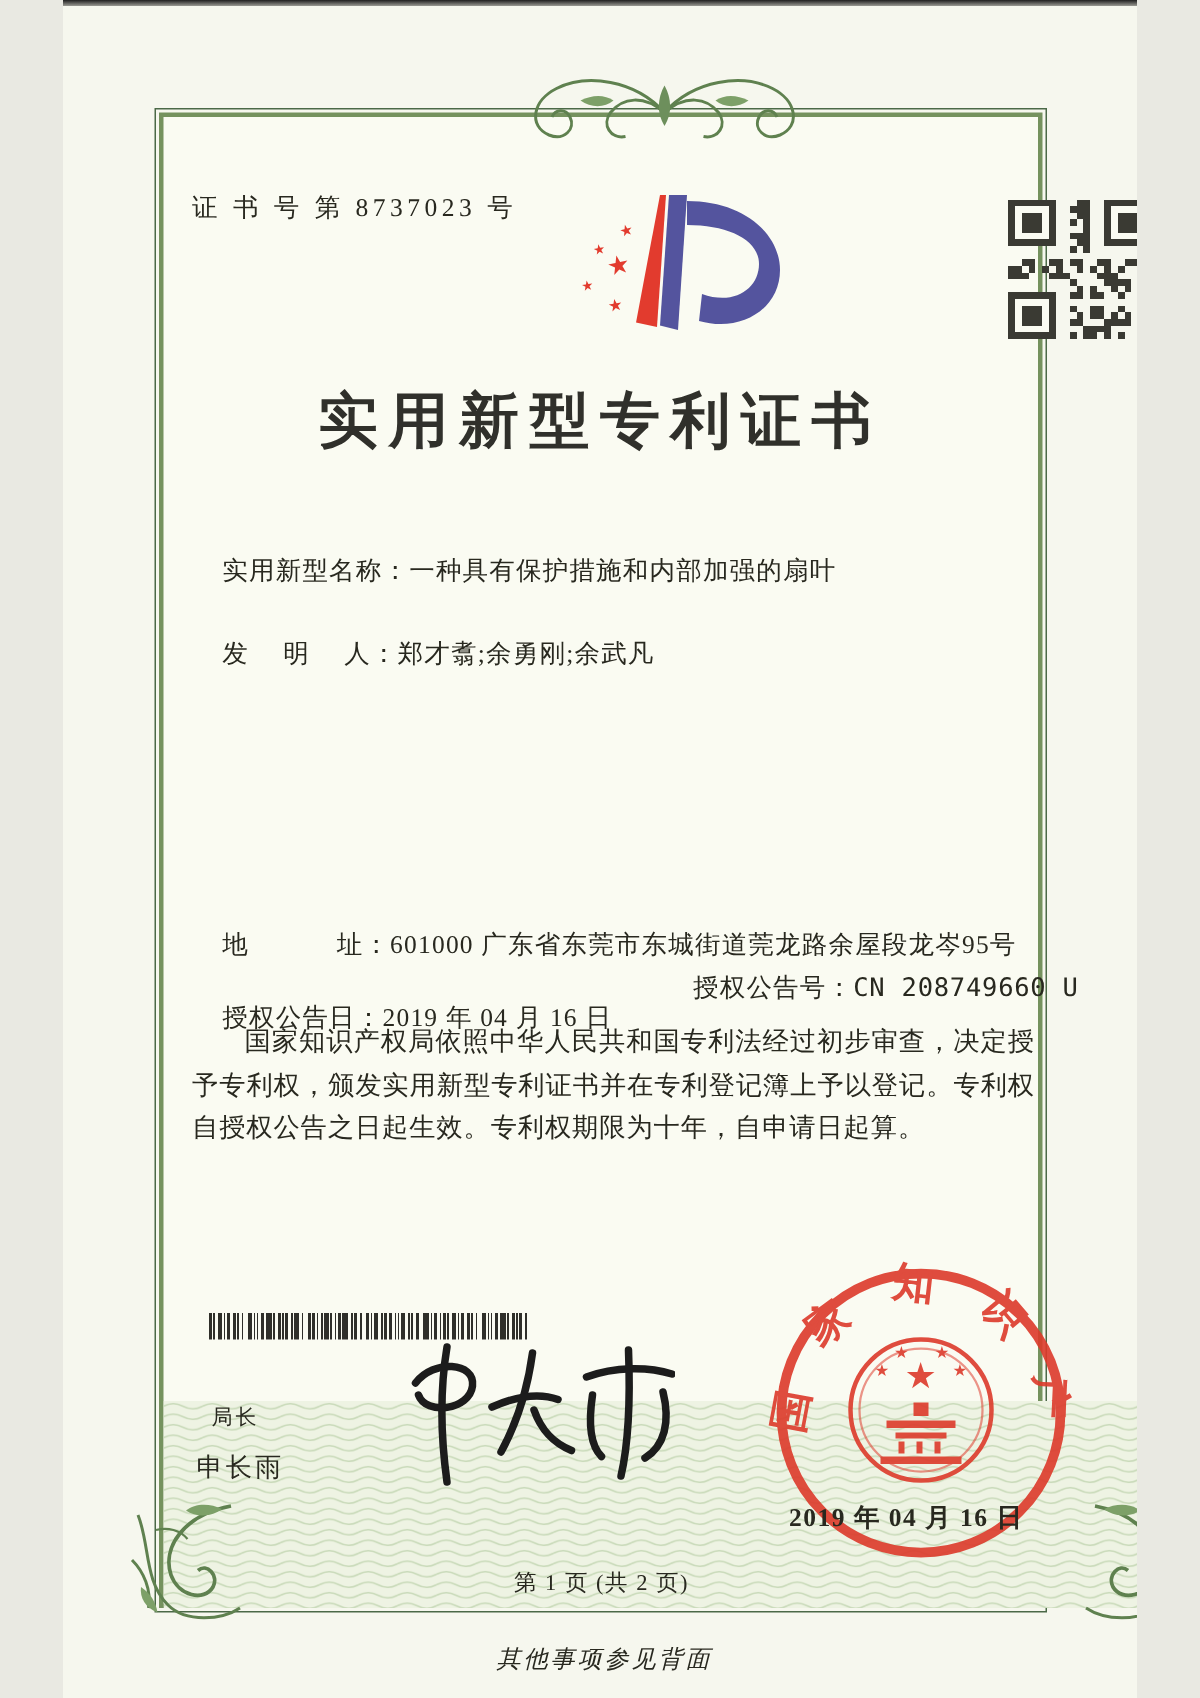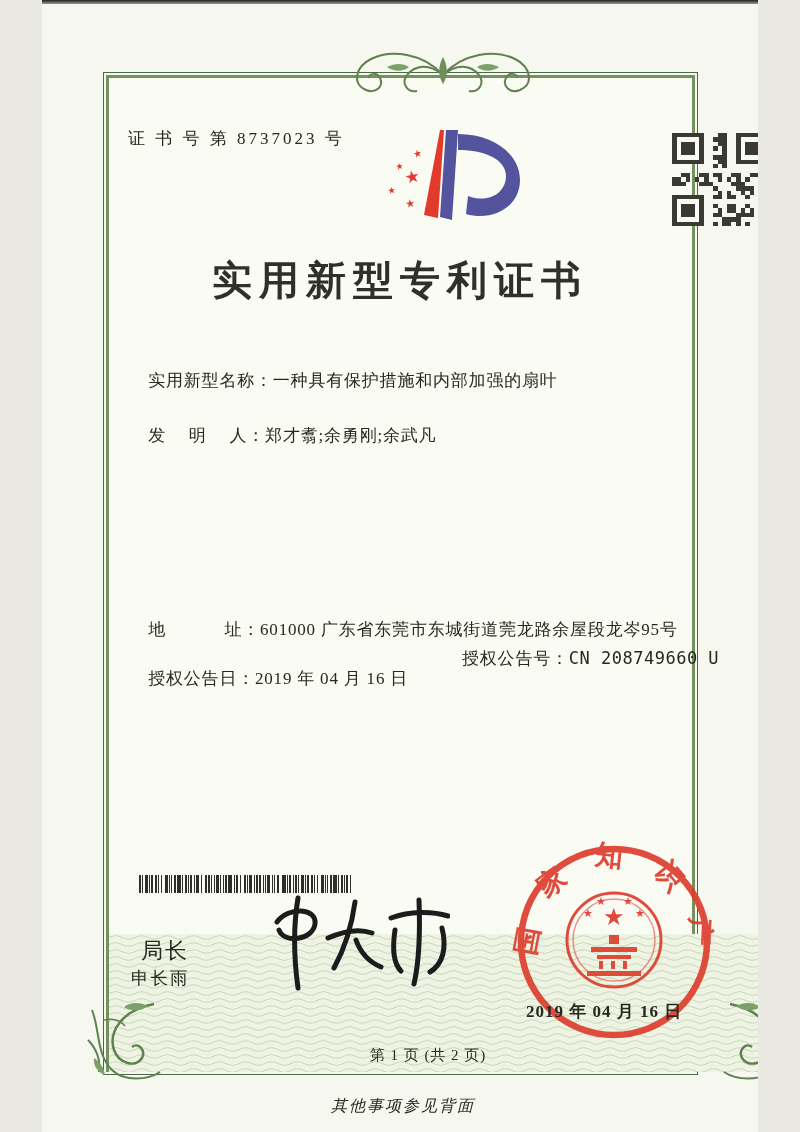--- a/index.html
+++ b/index.html
@@ -26,28 +26,28 @@
   .flabel{white-space:pre;}
   .fvalue{white-space:pre;font-family:Liberation Serif, serif;}
   .mono{font-family:"DejaVu Sans Mono","Liberation Mono",monospace;letter-spacing:.5px;}
   .pair2{position:absolute;left:314px;top:0;white-space:pre;margin-left:20px;}
   
   .paras{position:absolute;left:86px;right:68px;top:680px;z-index:2;}
   .paras p{margin:0;text-indent:2em;font-size:17.5px;line-height:28.5px;
            text-align:justify;letter-spacing:.6px;}
   
   .barcode{position:absolute;left:97px;top:875px;width:215px;height:18px;z-index:2;}
-  .director-title{position:absolute;left:99px;top:936px;font-size:22px;letter-spacing:2px;z-index:2;}
+  .director-title{position:absolute;left:99px;top:936px;font-size:14px;letter-spacing:2px;z-index:2;}
   .director-name{position:absolute;left:89px;top:966px;font-size:17.5px;letter-spacing:2px;z-index:2;}
   .signature{position:absolute;left:218px;top:888px;width:190px;height:112px;z-index:2;}
   .seal{position:absolute;left:469px;top:841px;width:206px;height:206px;z-index:3;opacity:.9;}
   .seal-date{position:absolute;left:484px;top:1000px;font-size:17px;font-weight:700;
              letter-spacing:1px;z-index:4;white-space:pre;}
   .page-info{position:absolute;left:0;top:1046px;width:718px;text-align:center;
-             font-size:15px;letter-spacing:1px;z-index:2;white-space:pre;margin-left:27px;}
+             font-size:15px;letter-spacing:1px;z-index:2;white-space:pre;}
   .back-note{position:absolute;left:0;top:1096px;width:722px;text-align:center;
              font-size:16px;letter-spacing:2px;z-index:2;font-style:italic;}
   .flourish{position:absolute;z-index:2;}
 </style>
 </head>
 <body>
 
 <div class="page">
 
   <div class="scan-edge-top"></div>
@@ -236,20 +236,21 @@
   </div>
   <div class="row" style="top:598px">
     <span class="flabel">地　　　 址：</span><span class="fvalue">601000 广东省东莞市东城街道莞龙路余屋段龙岑95号</span>
   </div>
   <div class="row" style="top:647px">
     <span class="flabel">授权公告日：</span><span class="fvalue">2019 年 04 月 16 日</span>
     <span class="pair2"><span class="flabel">授权公告号：</span><span class="fvalue mono">CN 208749660 U</span></span>
   </div>
 
   <div class="paras">
+    <p>国家知识产权局依照中华人民共和国专利法经过初步审查，决定授予专利权，颁发实用新型专利证书并在专利登记簿上予以登记。专利权自授权公告之日起生效。专利权期限为十年，自申请日起算。</p>
   </div>
 
   <svg class="barcode" id="barcode-svg" viewBox="0 0 215 18" preserveAspectRatio="none" shape-rendering="crispEdges">
       <rect x="0" y="0" width="2" height="18" fill="#2f2f2a"></rect>
       <rect x="3" y="0" width="1" height="18" fill="#2f2f2a"></rect>
       <rect x="6" y="0" width="3" height="18" fill="#2f2f2a"></rect>
       <rect x="10" y="0" width="1" height="18" fill="#2f2f2a"></rect>
       <rect x="12" y="0" width="2" height="18" fill="#2f2f2a"></rect>
       <rect x="16" y="0" width="2" height="18" fill="#2f2f2a"></rect>
       <rect x="19" y="0" width="1" height="18" fill="#2f2f2a"></rect>

